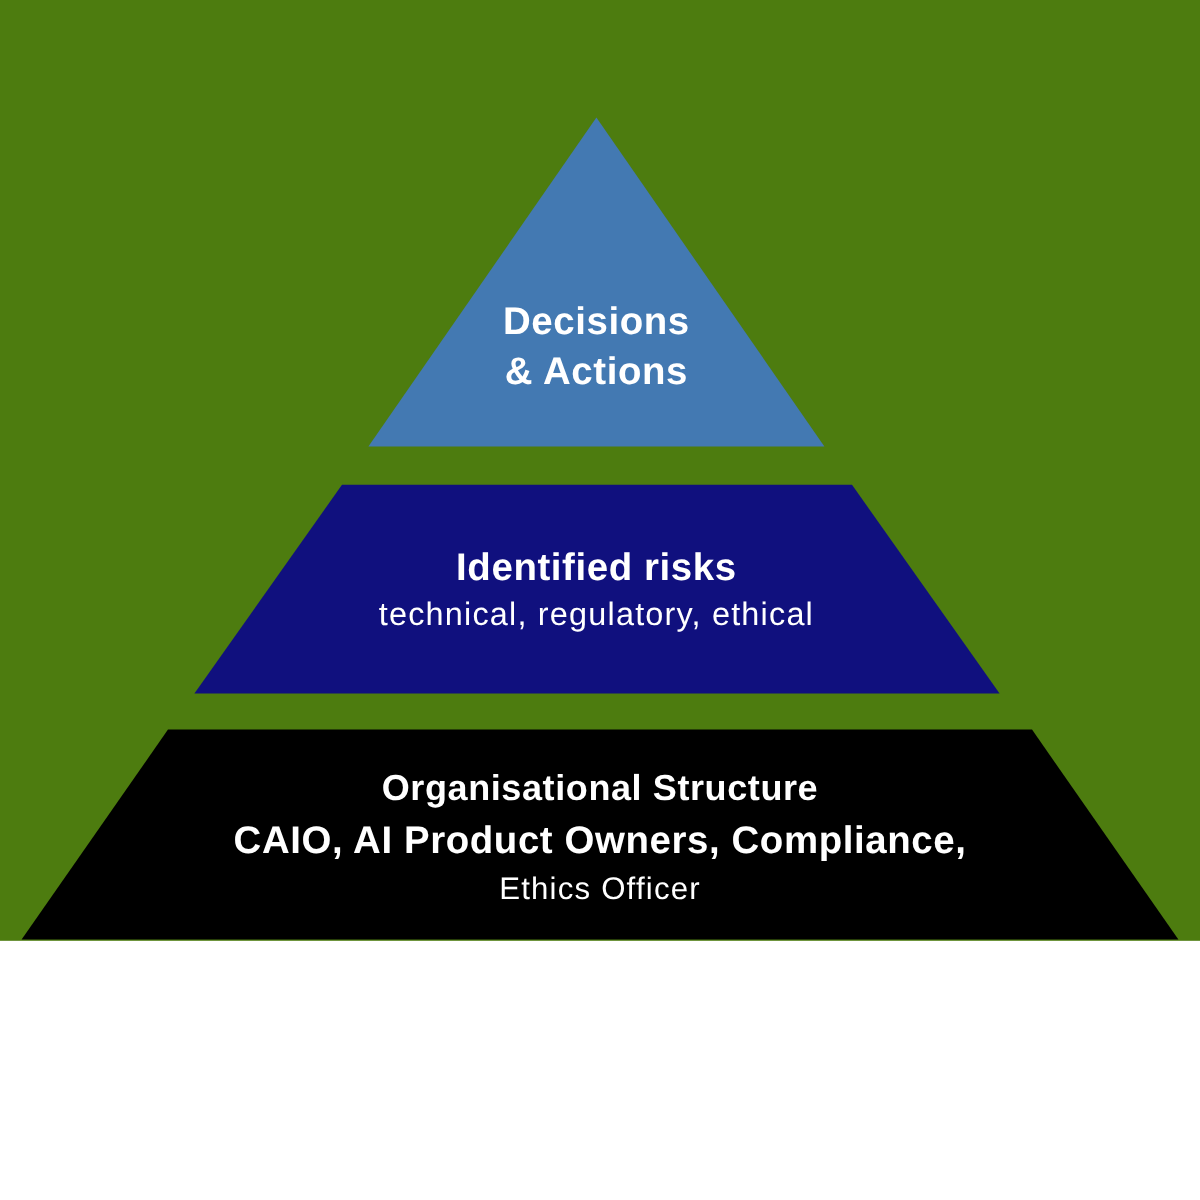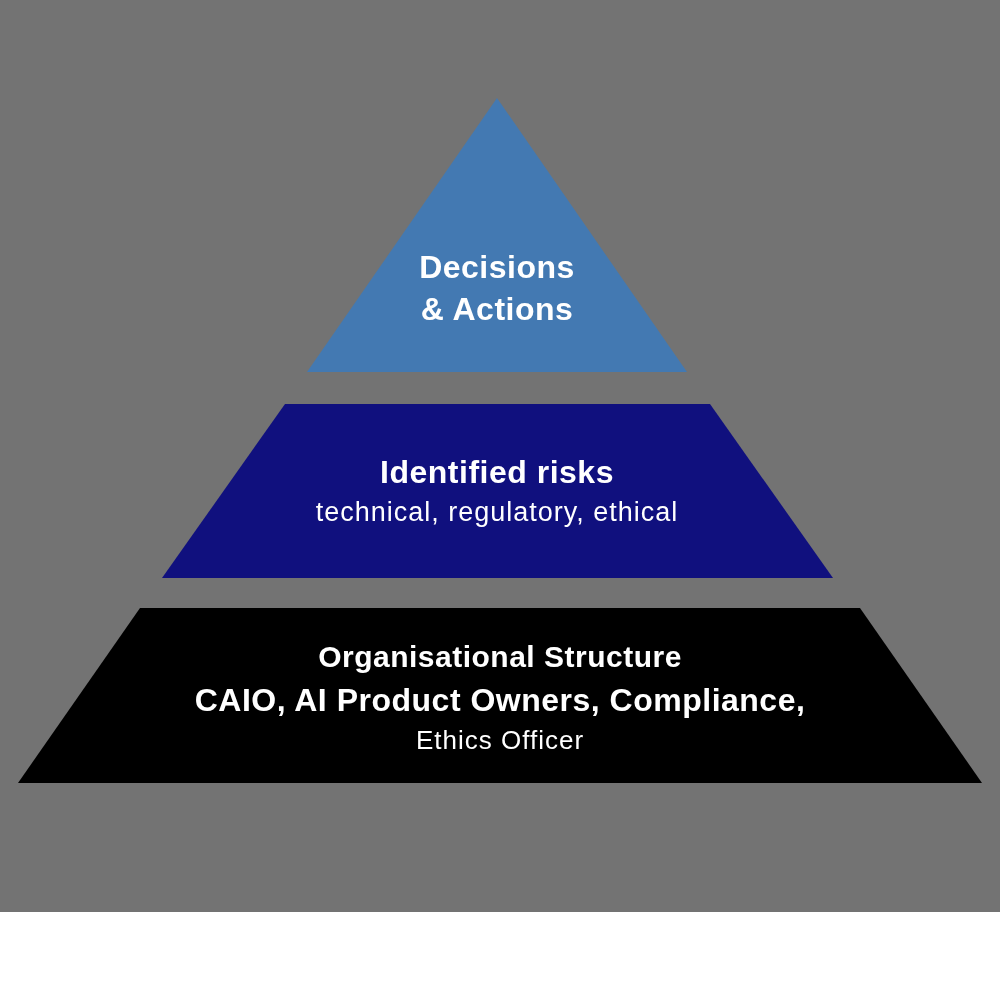--- a/index.html
+++ b/index.html
@@ -8,23 +8,23 @@
     width: 100%;
     height: 100%;
   }
   body {
     background: #ffffff;
     font-family: "Liberation Sans", sans-serif;
   }
   .stage {
     position: relative;
     width: 1000px;
-    height: 912px;
+    height: 784px;
     margin: 0 auto;
-    background: #737373;
+    background: #4d7c0f;
     overflow: hidden;
   }
   svg.pyramid {
     display: block;
     width: 1000px;
     height: 1000px;
   }
   text {
     fill: #ffffff;
     text-anchor: middle;

